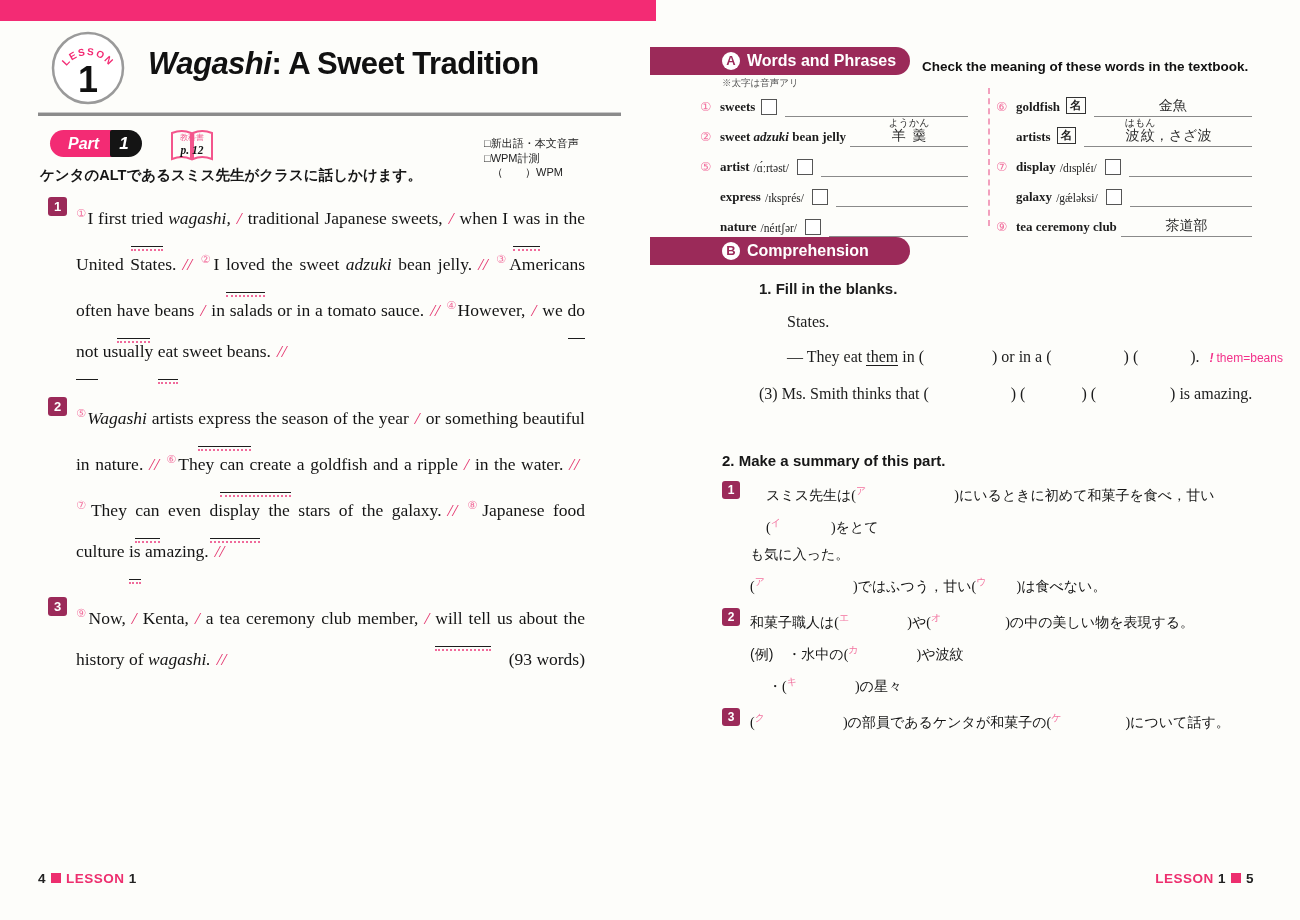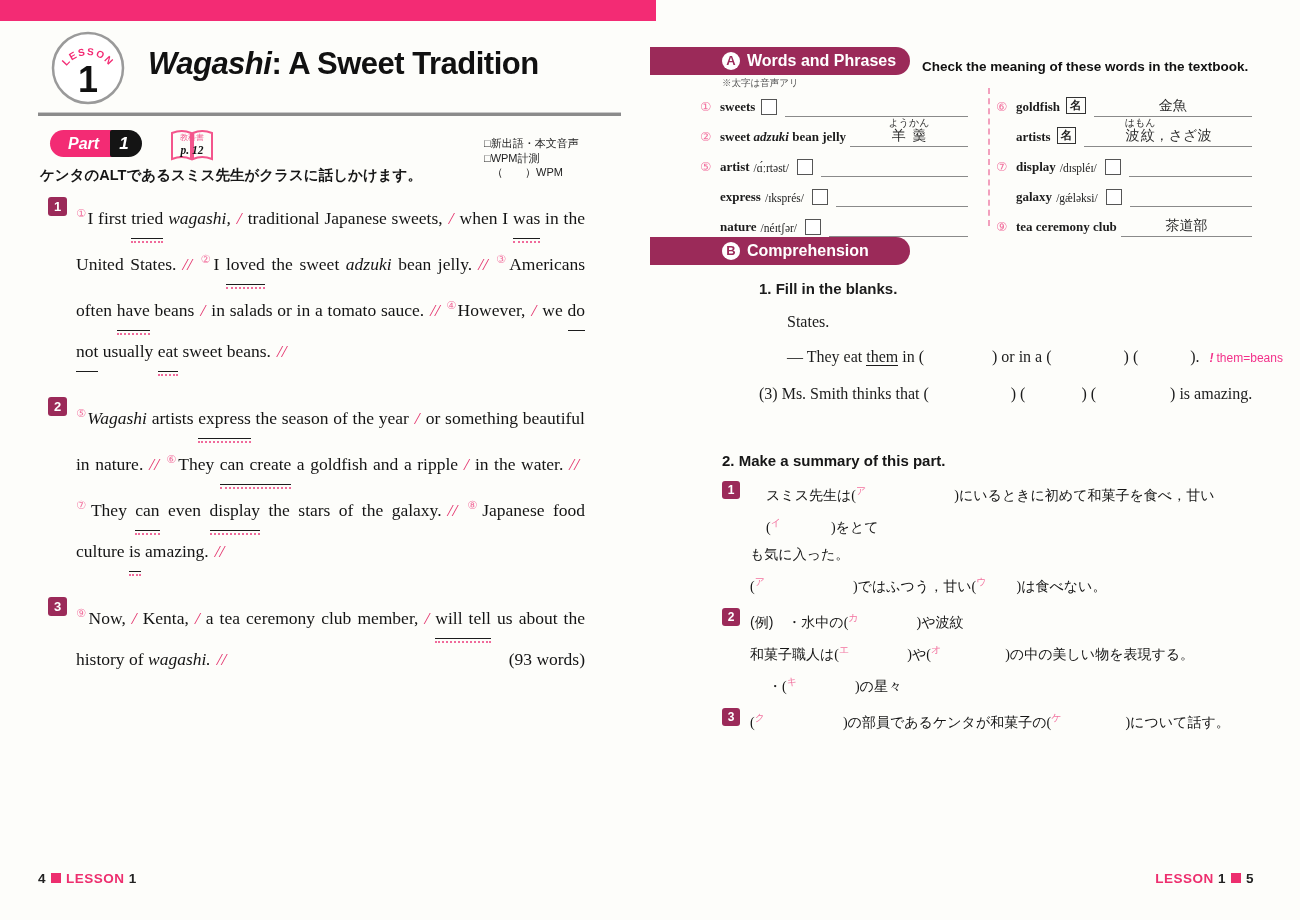--- a/index.html
+++ b/index.html
@@ -35,21 +35,21 @@
            font-size:14.5px; font-weight:600; color:#161616; }
   
   .passage { position:absolute; left:40px; top:193px; width:545px; }
   .para { position:relative; margin-bottom:21px; }
   .pmark { position:absolute; left:8px; top:4px; width:19px; height:19px; background:#9b2a59;
            color:#fff; font-family:"Liberation Sans",sans-serif; font-weight:bold; font-size:13px;
            text-align:center; line-height:19px; border-radius:3px; }
   .ptext { margin-left:36px; width:509px; font-size:17.5px; line-height:41px;
            text-align:justify; color:#141414; }
   .it { font-style:italic;margin-top:48px; }
-  .vb { position:relative; border-bottom:1.5px solid #1c1c1c; padding-bottom:10px; }
+  .vb { position:relative; border-bottom:1.5px solid #1c1c1c; padding-bottom:18px; }
   .vb::after { content:""; position:absolute; left:0; right:0; bottom:-5px; border-bottom:2px dotted #f06a9b; }
   .su { border-bottom:1.5px solid #1c1c1c; }
   .cnum { color:#f2729f; font-size:11px; vertical-align:7px; font-family:"DejaVu Sans",sans-serif; margin-right:1px; }
   .slash { color:#e3356e; margin:0 6px; font-style:italic; }
   .wc { float:right; }
   
   .footer { position:absolute; top:871px; font-family:"Liberation Sans",sans-serif;
             font-weight:bold; font-size:13.5px; letter-spacing:0.5px; }
   .footer.fl { left:38px; } .footer.fr { right:46px; }
   .footer .sq { display:inline-block; width:10px; height:10px; background:#ed2e6e; margin:0 5px; }
@@ -265,22 +265,22 @@
           <div class="smark">1</div>
           <div class="slines">
             <div class="sline" style="margin-left: 16px;"><span>スミス先生は</span><span class="blank">(<span class="kana">ア</span><span class="bsp" style="width: 88px;"></span>)</span><span>にいるときに初めて和菓子を食べ，甘い</span><span class="blank">(<span class="kana">イ</span><span class="bsp" style="width: 50px;"></span>)</span><span>をとて</span></div>
             <div class="sline" style="margin-left: 0px;"><span>も気に入った。</span></div>
             <div class="sline" style="margin-left: 0px;"><span class="blank">(<span class="kana">ア</span><span class="bsp" style="width: 88px;"></span>)</span><span>ではふつう，甘い</span><span class="blank">(<span class="kana">ウ</span><span class="bsp" style="width: 30px;"></span>)</span><span>は食べない。</span></div>
           </div>
         </div>
         <div class="sitem">
           <div class="smark">2</div>
           <div class="slines">
+            <div class="sline" style="margin-left: 0px;"><span>和菓子職人は</span><span class="blank">(<span class="kana">エ</span><span class="bsp" style="width: 58px;"></span>)</span><span>や</span><span class="blank">(<span class="kana">オ</span><span class="bsp" style="width: 64px;"></span>)</span><span>の中の美しい物を表現する。</span></div>
             <div class="sline" style="margin-left: 0px;"><span>(例)　・水中の</span><span class="blank">(<span class="kana">カ</span><span class="bsp" style="width: 58px;"></span>)</span><span>や波紋</span></div>
-            <div class="sline" style="margin-left: 0px;"><span>和菓子職人は</span><span class="blank">(<span class="kana">エ</span><span class="bsp" style="width: 58px;"></span>)</span><span>や</span><span class="blank">(<span class="kana">オ</span><span class="bsp" style="width: 64px;"></span>)</span><span>の中の美しい物を表現する。</span></div>
             <div class="sline" style="margin-left: 18px;"><span>・</span><span class="blank">(<span class="kana">キ</span><span class="bsp" style="width: 58px;"></span>)</span><span>の星々</span></div>
           </div>
         </div>
         <div class="sitem">
           <div class="smark">3</div>
           <div class="slines">
             <div class="sline" style="margin-left: 0px;"><span class="blank">(<span class="kana">ク</span><span class="bsp" style="width: 78px;"></span>)</span><span>の部員であるケンタが和菓子の</span><span class="blank">(<span class="kana">ケ</span><span class="bsp" style="width: 64px;"></span>)</span><span>について話す。</span></div>
           </div>
         </div>
       </div>

